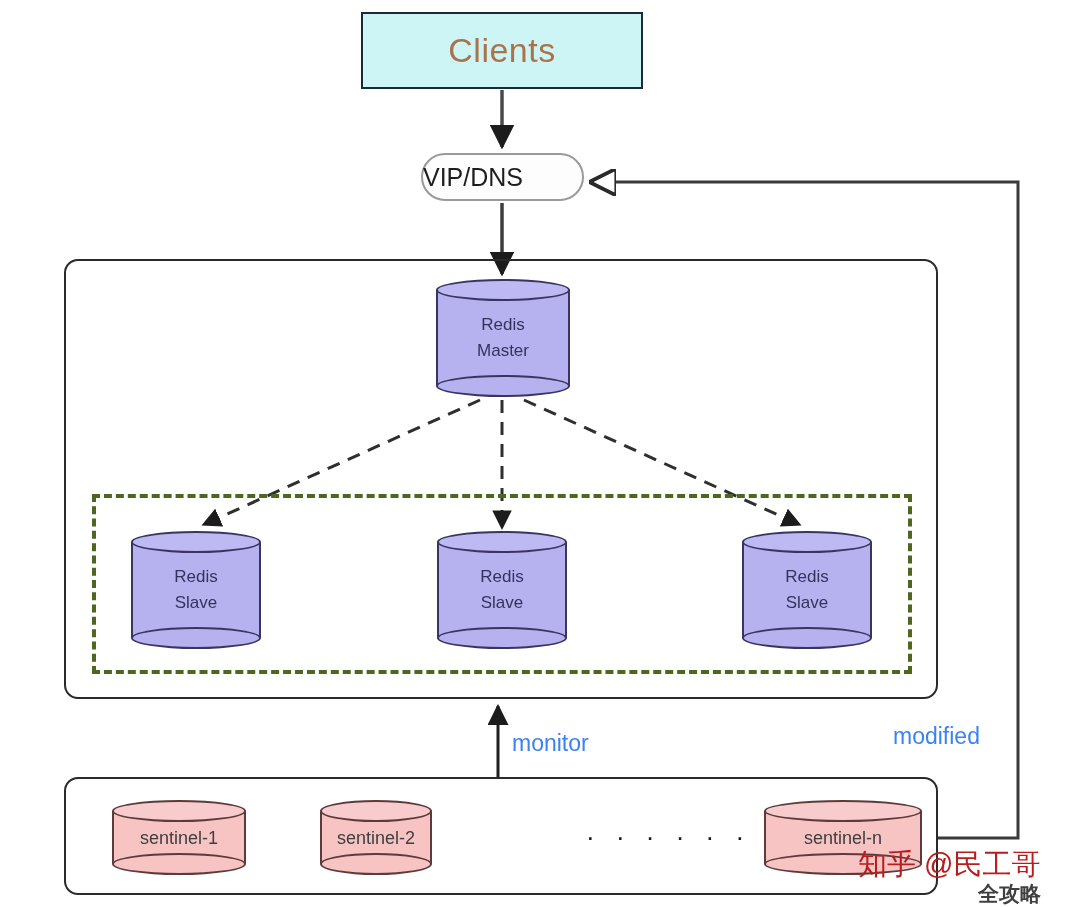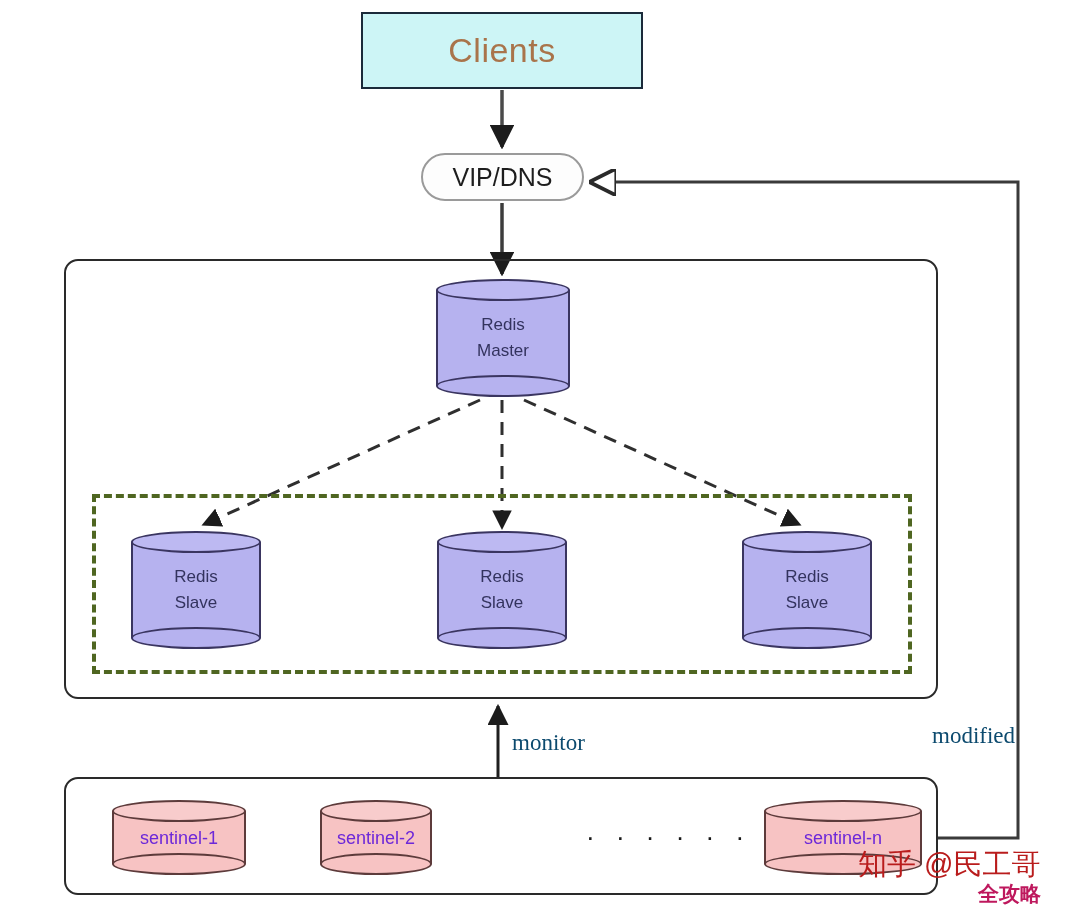--- a/index.html
+++ b/index.html
@@ -52,21 +52,21 @@
     left: 421px;
     top: 153px;
     width: 163px;
     height: 48px;
     background: #fdfdfd;
     border: 2px solid #9a9a9a;
     border-radius: 24px;
     box-sizing: border-box;
     display: flex;
     align-items: center;
-    justify-content: center;
+    justify-content: flex-start;
   }
   .vip-label {
     font-size: 25px;
     color: #1d1d1d;
   }
 
   
   .redis-group {
     position: absolute;
     left: 64px;
@@ -163,43 +163,42 @@
   }
   .cyl.pink .bottom {
     background: #f7c3c3;
     border-color: #5d3b3b;
   }
   .cyl.pink .top {
     background: #f8cccc;
     border-color: #5d3b3b;
   }
   .cyl.pink .cap-label {
-    color: #6d28d9;
+    color: #404040;
     font-size: 18px;
   }
 
   
   #cyl-master   { left: 436px; top: 279px; width: 134px; height: 118px; }
   #cyl-slave-1  { left: 131px; top: 531px; width: 130px; height: 118px; }
   #cyl-slave-2  { left: 437px; top: 531px; width: 130px; height: 118px; }
   #cyl-slave-3  { left: 742px; top: 531px; width: 130px; height: 118px; }
   #cyl-sent-1   { left: 112px; top: 800px; width: 134px; height: 75px; }
   #cyl-sent-2   { left: 320px; top: 800px; width: 112px; height: 75px; }
   #cyl-sent-n   { left: 764px; top: 800px; width: 158px; height: 75px; }
 
   
   .edge-label {
     position: absolute;
     font-size: 23px;
-    color: #0c4a6e;
+    color: #3b82f6;
     white-space: nowrap;
-    font-family: Liberation Serif, serif;
   }
   #label-monitor  { left: 512px; top: 730px; }
-  #label-modified { left: 932px; top: 723px; }
+  #label-modified { left: 893px; top: 723px; }
 
   
   .ellipsis {
     position: absolute;
     left: 586px;
     top: 822px;
     font-size: 26px;
     letter-spacing: 7px;
     color: #181818;
   }
@@ -212,21 +211,21 @@
     font-size: 29px;
     color: #b91c1c;
     white-space: nowrap;
   }
   .wm-sub {
     position: absolute;
     left: 978px;
     top: 880px;
     font-size: 21px;
     font-weight: bold;
-    color: #be185d;
+    color: #404040;
     white-space: nowrap;
   }
 </style>
 </head>
 <body>
 
 <div id="canvas">
 
   <svg id="edges" viewBox="0 0 1080 907" xmlns="http://www.w3.org/2000/svg">
     <defs>

